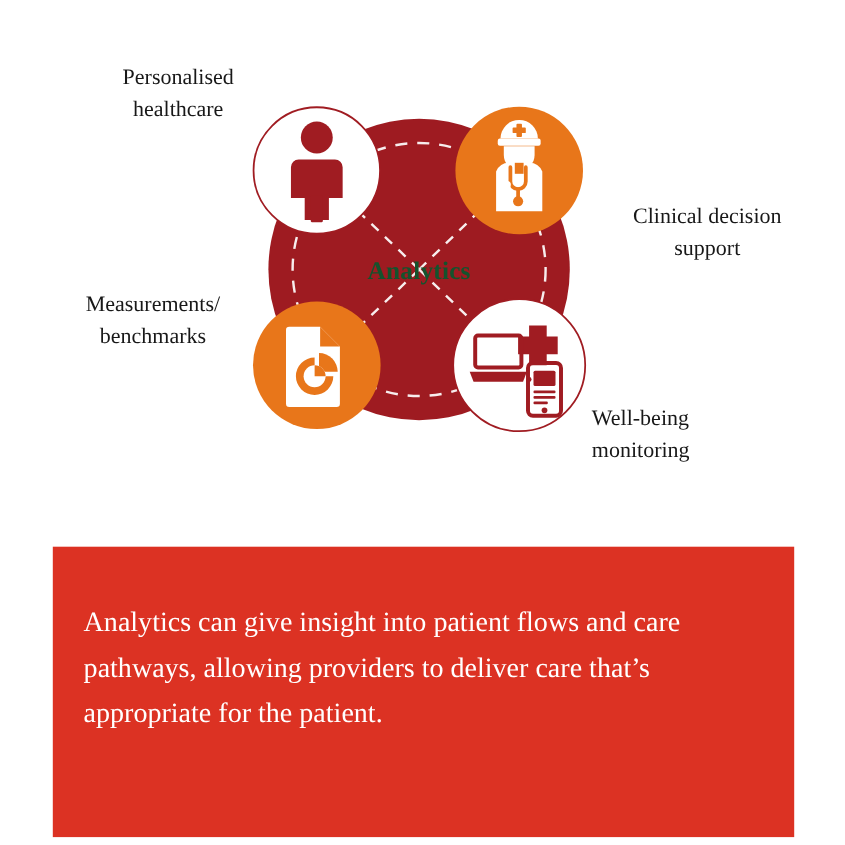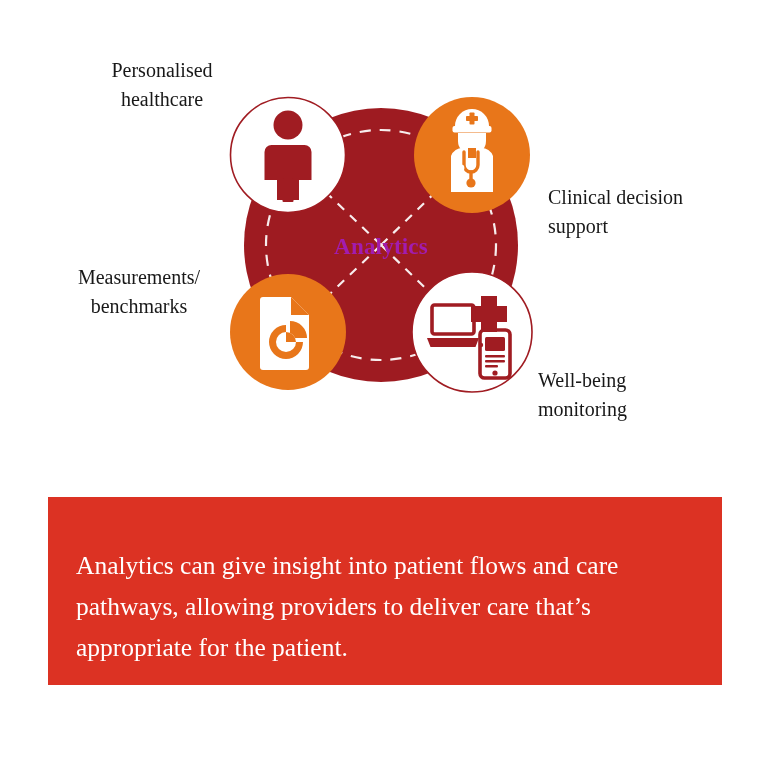--- a/index.html
+++ b/index.html
@@ -52,22 +52,21 @@
   .label-personalised {
     left: 62px;
     top: 56px;
     width: 200px;
     text-align: center;
   }
   .label-clinical {
     left: 538px;
     top: 183px;
     width: 210px;
-    text-align: left;
-    margin-left: 10px;
+    text-align: center;
   }
   .label-measurements {
     left: 34px;
     top: 263px;
     width: 210px;
     text-align: center;
   }
   .label-wellbeing {
     left: 538px;
     top: 366px;
@@ -78,31 +77,31 @@
   
   .hub-title {
     position: absolute;
     left: 281px;
     top: 234px;
     width: 200px;
     text-align: center;
     font-family: "Liberation Serif", "DejaVu Serif", serif;
     font-weight: bold;
     font-size: 23px;
-    color: #a21caf;
+    color: #14532d;
     letter-spacing: 0.2px;
   }
 
   
   .caption-banner {
     position: absolute;
     left: 48px;
     top: 497px;
     width: 674px;
-    height: 188px;
+    height: 264px;
     background: #DC3223;
   }
   .caption-text {
     position: absolute;
     left: 28px;
     top: 48px;
     width: 615px;
     font-family: "Liberation Serif", "DejaVu Serif", serif;
     font-size: 25.5px;
     line-height: 41px;

